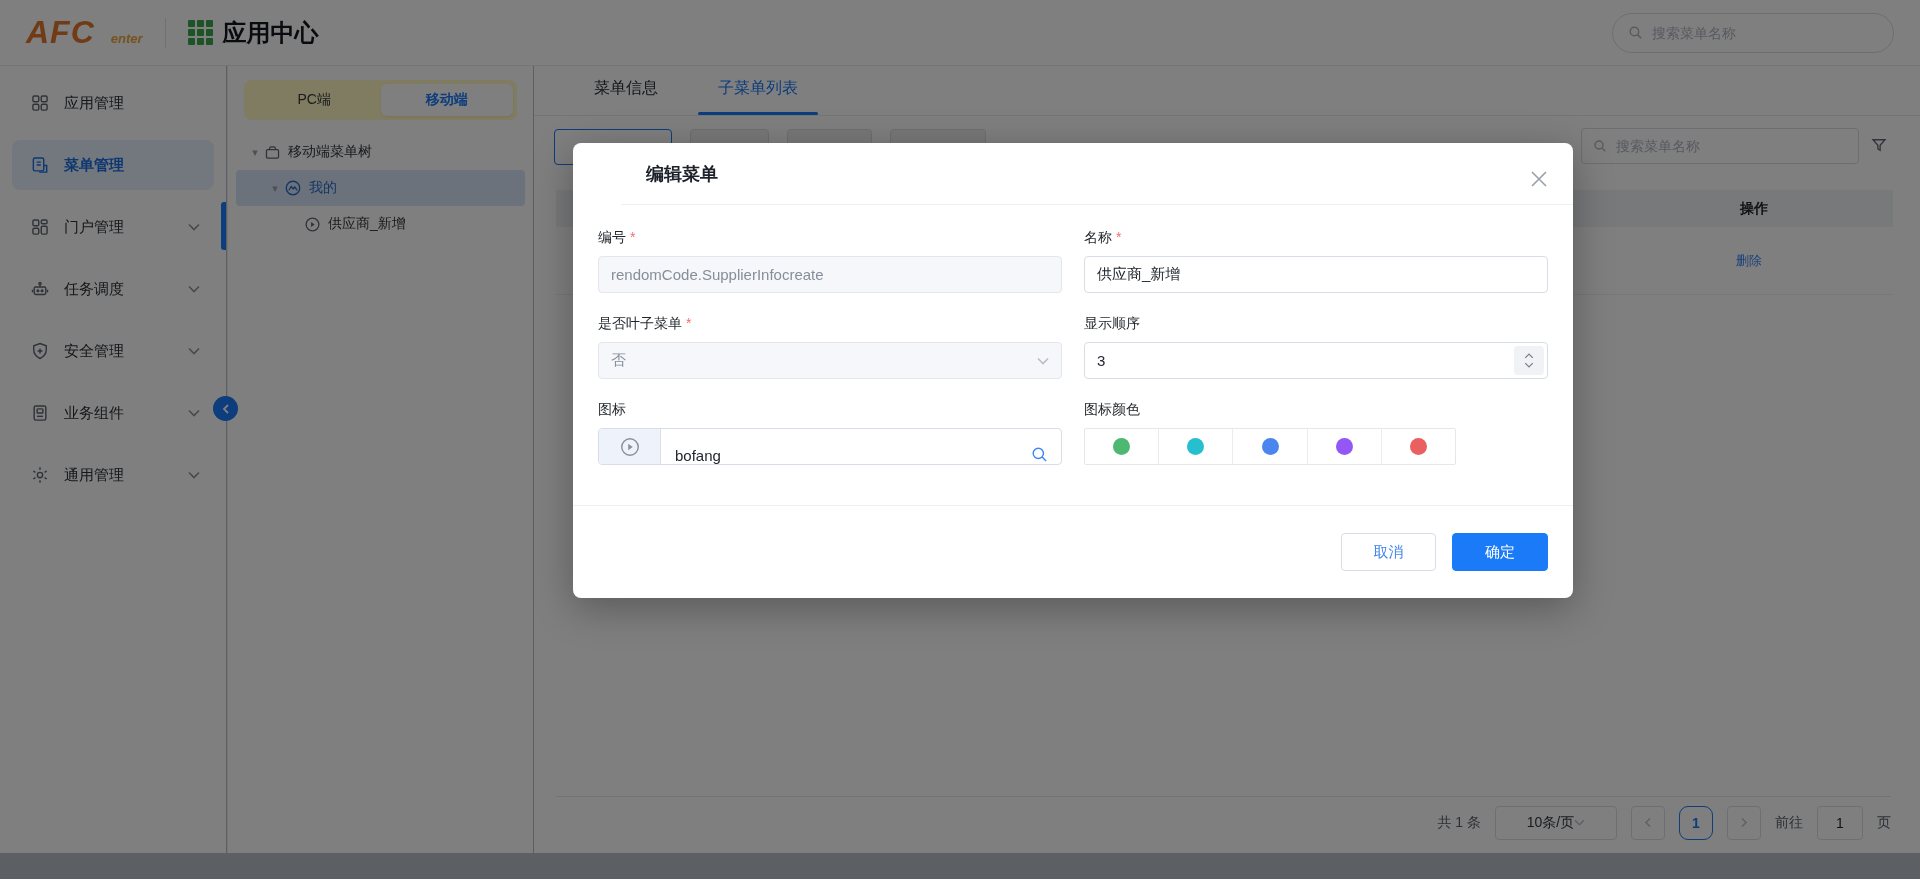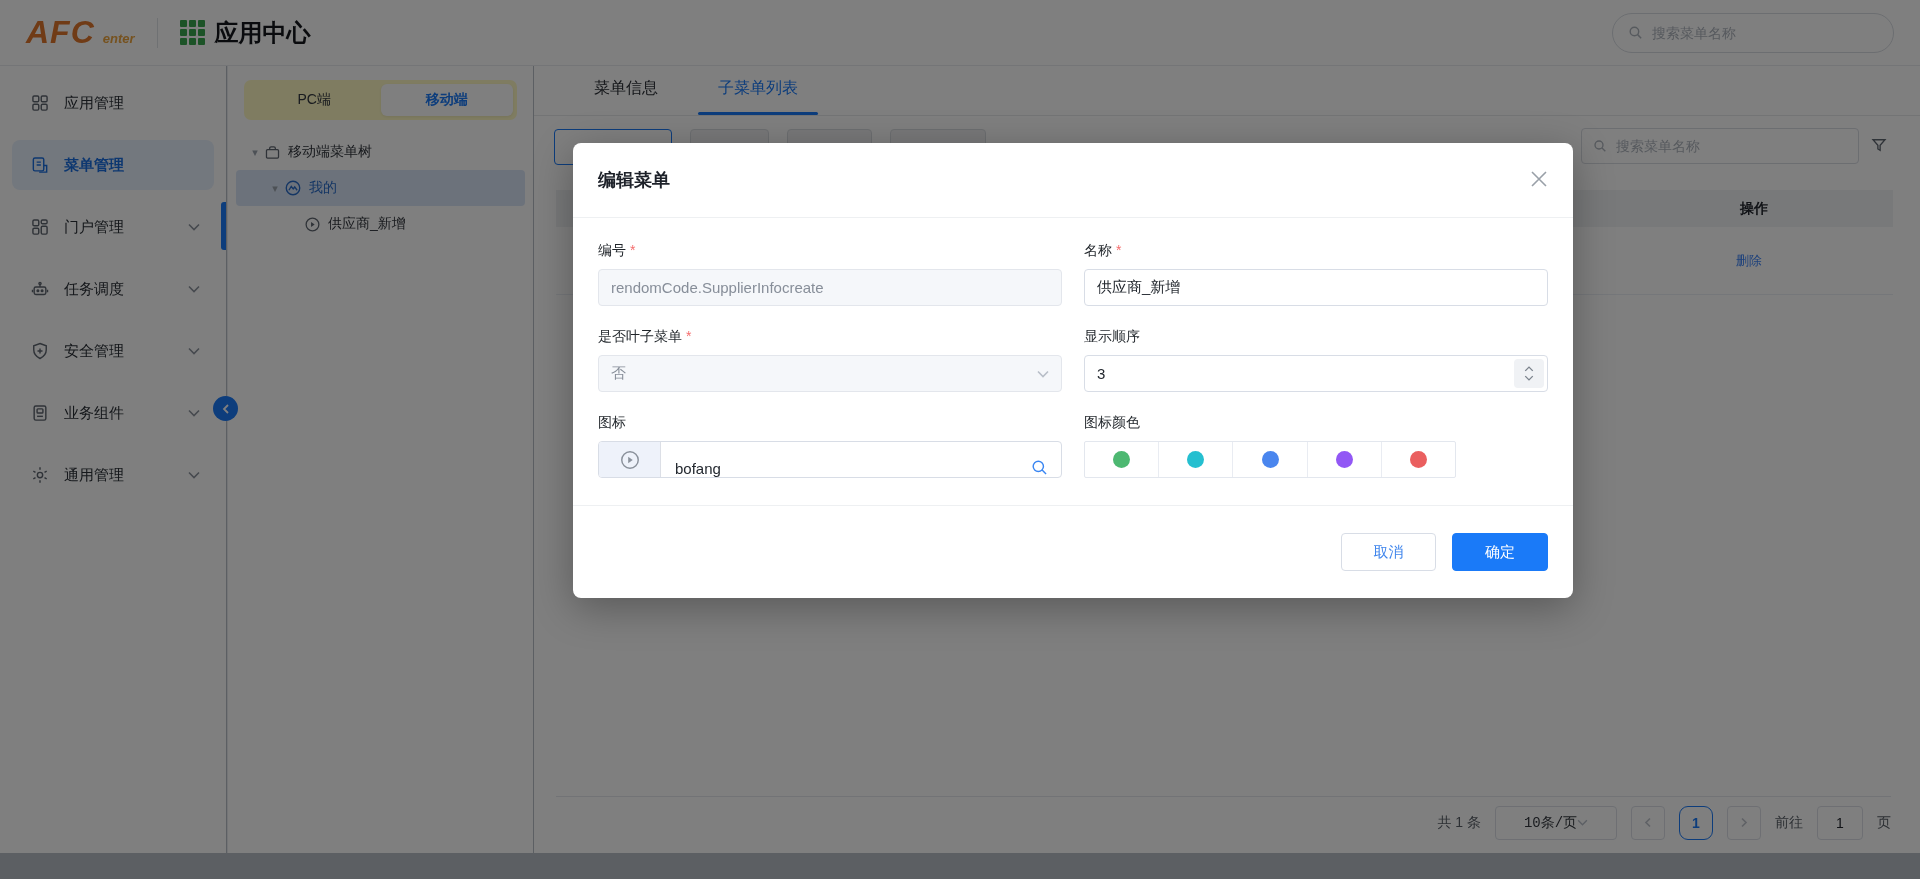--- a/index.html
+++ b/index.html
@@ -5,21 +5,21 @@
   * { margin:0; padding:0; box-sizing:border-box; }
   html,body { width:1920px; height:879px; overflow:hidden;
     font-family:"Liberation Sans","DejaVu Sans",sans-serif; }
   .page { position:absolute; inset:0; background:#b9bec6; }
 
   
   .hdr { position:absolute; left:0; top:0; width:1920px; height:66px; background:#ffffff;
     border-bottom:1px solid #e8eaee; display:flex; align-items:center; padding:0 26px; z-index:2;}
   .brand { display:flex; align-items:baseline;font-style:italic; }
   .brand-main { font-size:32px; font-weight:800; color:#e0772c; letter-spacing:1px; }
-  .brand-sub { font-size:13px; font-weight:700; color:#eca43e; margin-left:8px; }
+  .brand-sub { font-size:13px; font-weight:700; color:#eca43e; margin-left:16px; }
   .hdr-divider { width:1px; height:30px; background:#dfe2e7; margin:0 22px; }
   .grid-logo { display:grid; grid-template-columns:repeat(3,7px); grid-gap:2px; margin-right:10px; }
   .grid-logo span { width:7px; height:7px; background:#38a64f; border-radius:1px; }
   .app-title { font-size:24px; font-weight:700; color:#14171c; }
   .hdr-right { margin-left:auto; display:flex; align-items:center; }
   .hdr-search { width:282px; height:40px; border:1px solid #d8dce2; border-radius:20px;
     display:flex; align-items:center; padding:0 14px; color:#a9afb8; background:#fff; }
   .hdr-search input { border:none; outline:none; font-size:14px; color:#5c636e; width:220px;
     font-family:inherit; background:transparent; }
   .hdr-search input::placeholder { color:#aeb4bd; }
@@ -74,30 +74,30 @@
   .thead { position:absolute; left:22px; top:124px; width:1337px; height:37px; background:#f0f2f5;
     display:flex; align-items:center; font-size:14px; font-weight:700; color:#23272e; }
   .thead .op-col { position:absolute; left:1184px; }
   .trow { position:absolute; left:22px; top:161px; width:1337px; height:68px; border-bottom:1px solid #ebeef5;
     display:flex; align-items:center; background:#fff; }
   .trow .op-col { position:absolute; left:1180px; font-size:13px; color:#3b82f6; cursor:pointer; }
   .pager { position:absolute; left:22px; right:29px; top:730px; height:52px; border-top:1px solid #e4e7ed;
     display:flex; align-items:center; justify-content:flex-end; gap:14px; font-size:14px; color:#5a6068; }
   .pg-box { height:34px; border:1px solid #dcdfe6; border-radius:4px; display:flex; align-items:center;
     justify-content:center; background:#fff; }
-  .pg-size { width:122px; gap:0; color:#33373e; cursor:pointer;font-family:Liberation Mono, monospace; }
+  .pg-size { width:122px; gap:0; color:#33373e; cursor:pointer; }
   .pg-arrow { width:34px; color:#c0c4cc; }
   .pg-cur { width:34px; border:1px solid #1a7af8; color:#1a7af8; font-weight:700; border-radius:9px; cursor:pointer;}
   .pg-goto-input { width:46px; color:#23272e; }
 
   
   .overlay { position:absolute; inset:0; background:rgba(0,0,0,.5); z-index:10; }
   .modal { position:absolute; left:573px; top:143px; width:1000px; height:455px; background:#fff;
     border-radius:8px; z-index:20; box-shadow:0 10px 40px rgba(0,0,0,.3); }
-  .m-head { height:75px; display:flex; align-items:center; padding:0 25px; border-bottom:1px solid #eef0f2; }
+  .m-head { height:62px; display:flex; align-items:center; padding:0 25px; border-bottom:1px solid #eef0f2;margin-left:48px; }
   .m-title { font-size:18px; font-weight:600; color:#1d2129; }
   .m-close { position:absolute; right:24px; top:26px; color:#99a0a8; cursor:pointer; }
   .m-body { padding:2px 25px 0 25px; display:grid; grid-template-columns:1fr 1fr; column-gap:22px; }
   .f-label { margin:22px 0 9px 0; font-size:14px; color:#1f2429; }
   .req { color:#f56c6c; margin-left:4px; }
   .inp { height:37px; border:1px solid #d8dde6; border-radius:4px; width:100%; padding:0 12px;
     font-size:15px; color:#23282f; font-family:inherit; outline:none; background:#fff; }
   .inp.disabled { background:#f5f7fa; border-color:#e3e6ec; color:#878e99; }
   .sel { position:relative; display:flex; align-items:center; }
   .sel .sel-chev { position:absolute; right:12px; color:#b8bec8; }

